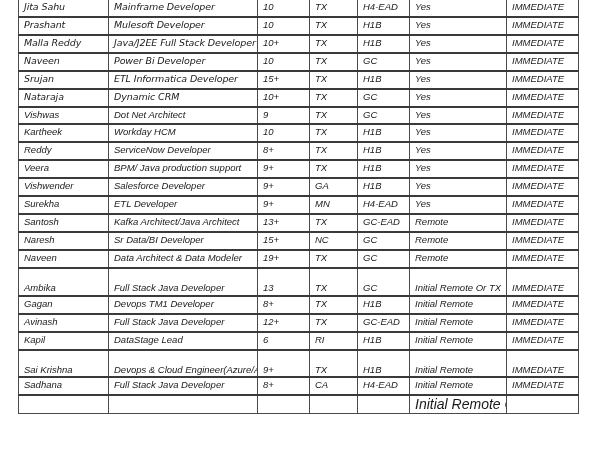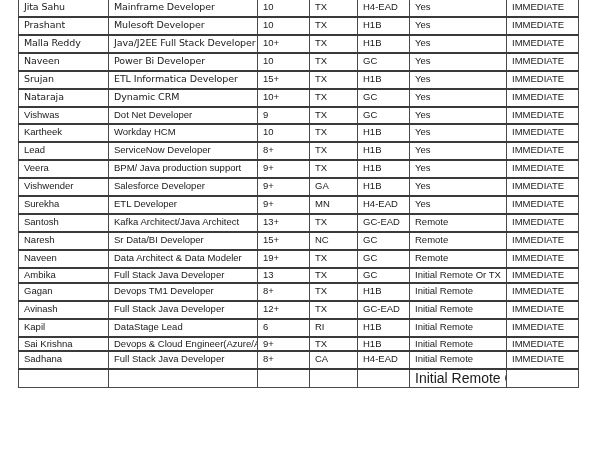--- a/index.html
+++ b/index.html
@@ -21,20 +21,21 @@
     height: 450px;
     background: #ffffff;
   }
 
   
   #table-wrap {
     position: absolute;
     left: 18px;
     top: -1px;
     width: 560px;
+    font-style: italic;
   }
 
   table.grid {
     border-collapse: collapse;
     table-layout: fixed;
     width: 560px;
     background: #ffffff;
   }
 
   table.grid td {
@@ -82,21 +83,21 @@
   
   tr.partial td {
     height: 9px;
     padding-top: 1px;
     padding-bottom: 0;
     font-size: 14px;
     line-height: 1.1;
     vertical-align: top;
   }
 
-  tr.two-line td { padding-top: 1px; padding-bottom: 1px; }
+  tr.two-line td { padding-top: 14px; padding-bottom: 1px; }
 </style>
 </head>
 <body>
 
 <div id="sheet">
   <div id="table-wrap">
     <table class="grid">
       <colgroup>
         <col class="c-name">
           <col class="c-skill">
@@ -156,38 +157,38 @@
             <td class="c-name f-humanist">Nataraja</td>
             <td class="c-skill f-humanist">Dynamic CRM</td>
             <td class="c-exp">10+</td>
             <td class="c-state">TX</td>
             <td class="c-visa">GC</td>
             <td class="c-reloc yes">Yes</td>
             <td class="c-avail">IMMEDIATE</td>
           </tr>
           <tr class="heavy">
             <td class="c-name f-arial">Vishwas</td>
-            <td class="c-skill f-arial">Dot Net Developer</td>
+            <td class="c-skill f-arial">Dot Net Architect</td>
             <td class="c-exp">9</td>
             <td class="c-state">TX</td>
             <td class="c-visa">GC</td>
             <td class="c-reloc yes">Yes</td>
             <td class="c-avail">IMMEDIATE</td>
           </tr>
           <tr class="heavy">
             <td class="c-name f-arial">Kartheek</td>
             <td class="c-skill f-arial">Workday HCM</td>
             <td class="c-exp">10</td>
             <td class="c-state">TX</td>
             <td class="c-visa">H1B</td>
             <td class="c-reloc yes">Yes</td>
             <td class="c-avail">IMMEDIATE</td>
           </tr>
           <tr class="heavy">
-            <td class="c-name f-arial">Lead</td>
+            <td class="c-name f-arial">Reddy</td>
             <td class="c-skill f-arial">ServiceNow Developer</td>
             <td class="c-exp">8+</td>
             <td class="c-state">TX</td>
             <td class="c-visa">H1B</td>
             <td class="c-reloc yes">Yes</td>
             <td class="c-avail">IMMEDIATE</td>
           </tr>
           <tr class="heavy">
             <td class="c-name f-arial">Veera</td>
             <td class="c-skill f-arial">BPM/ Java production support</td>

